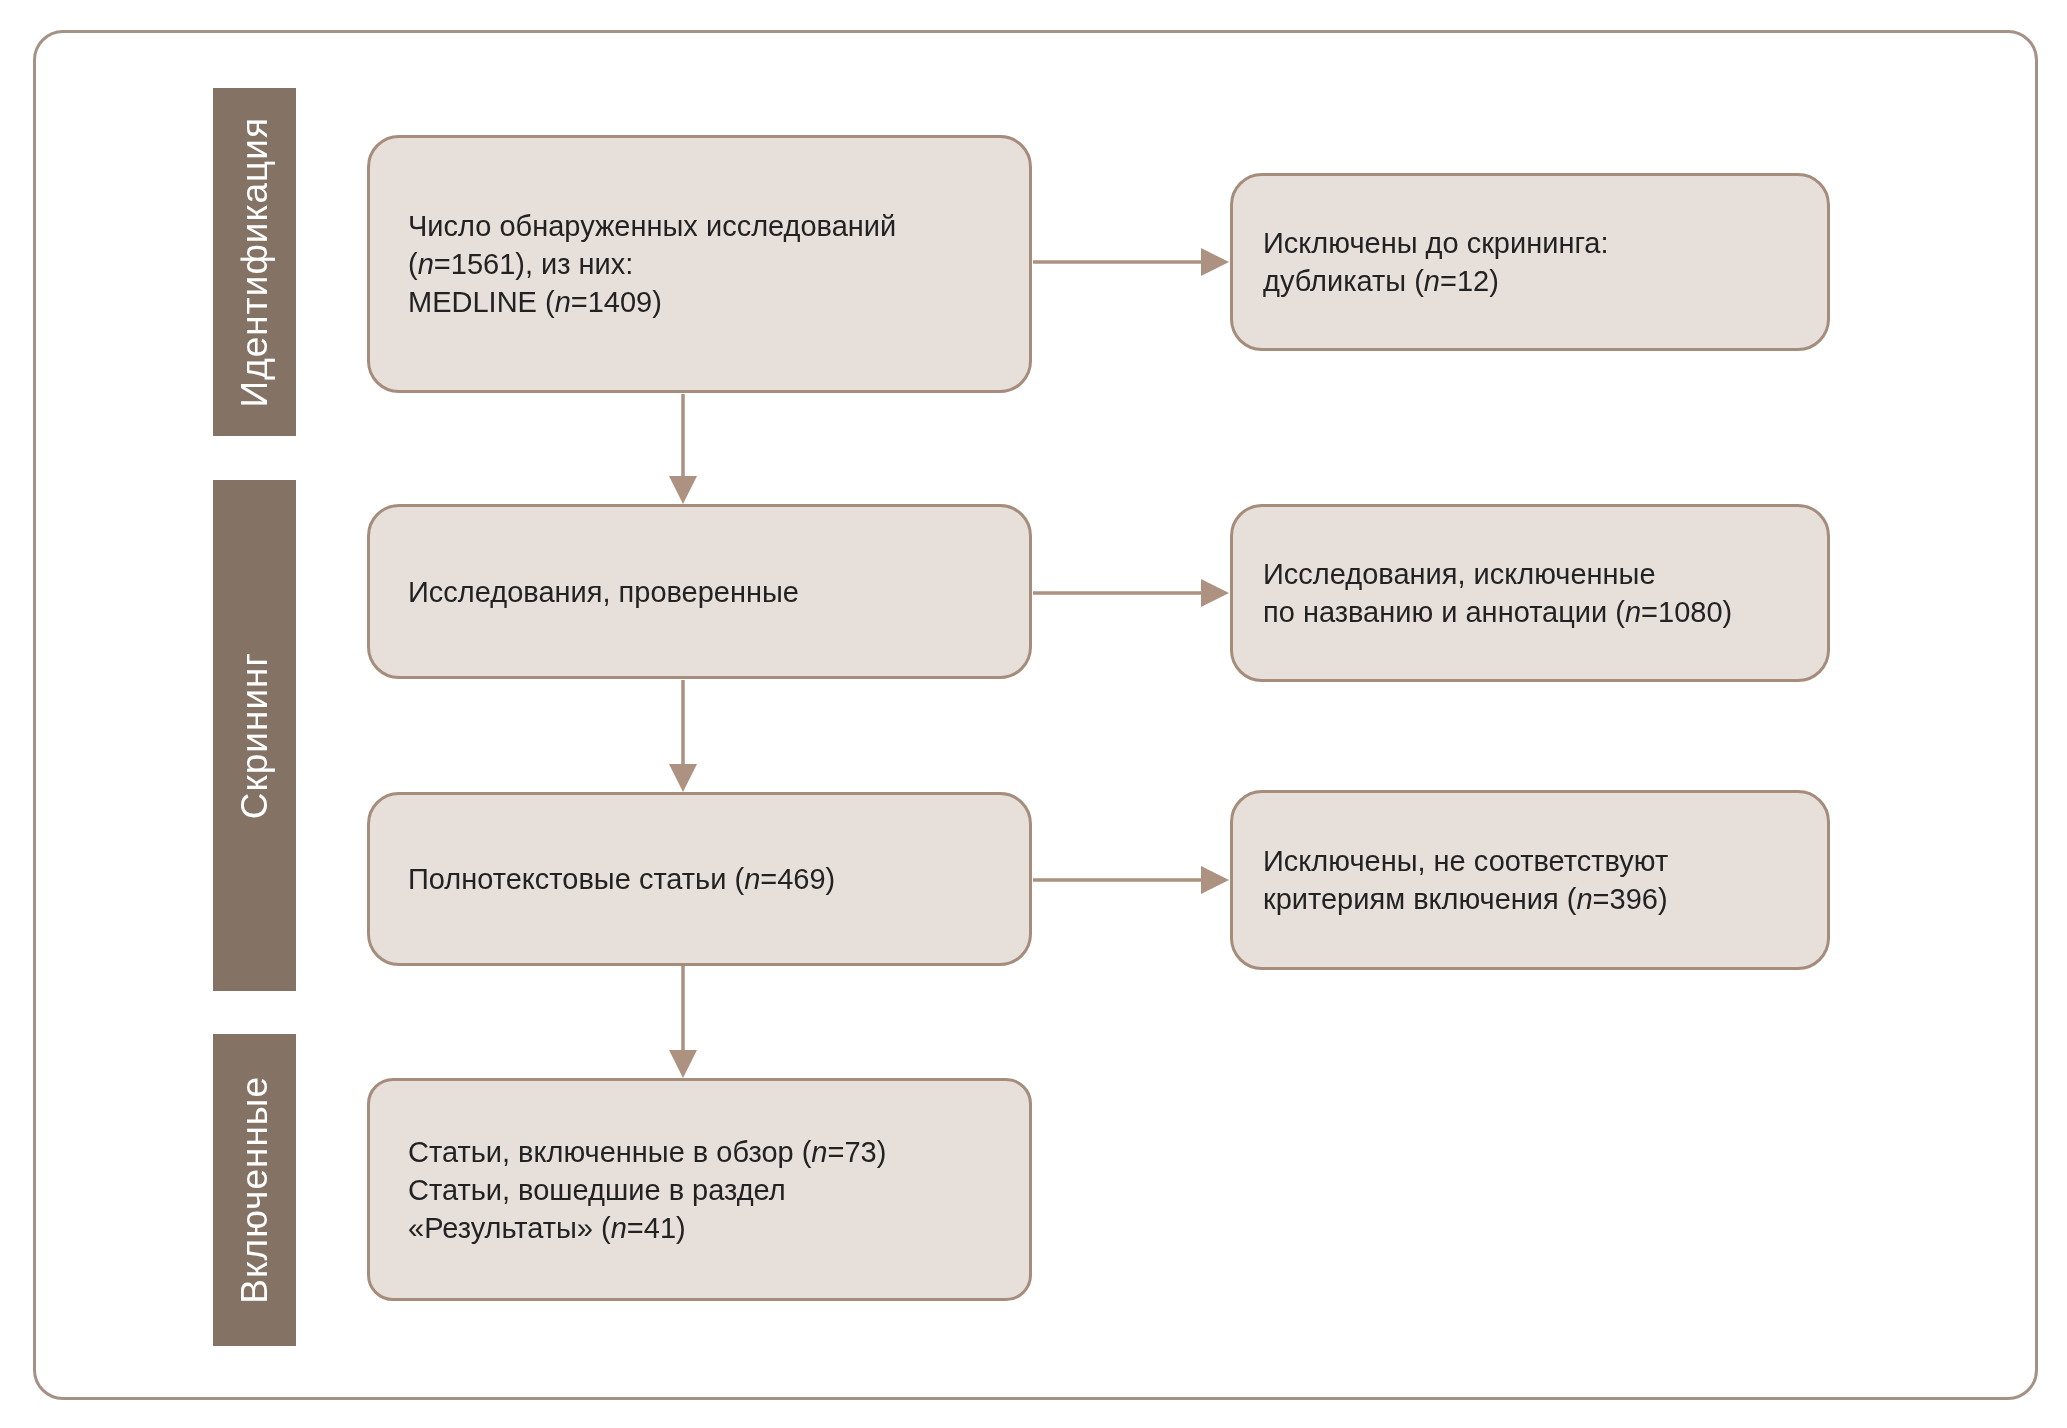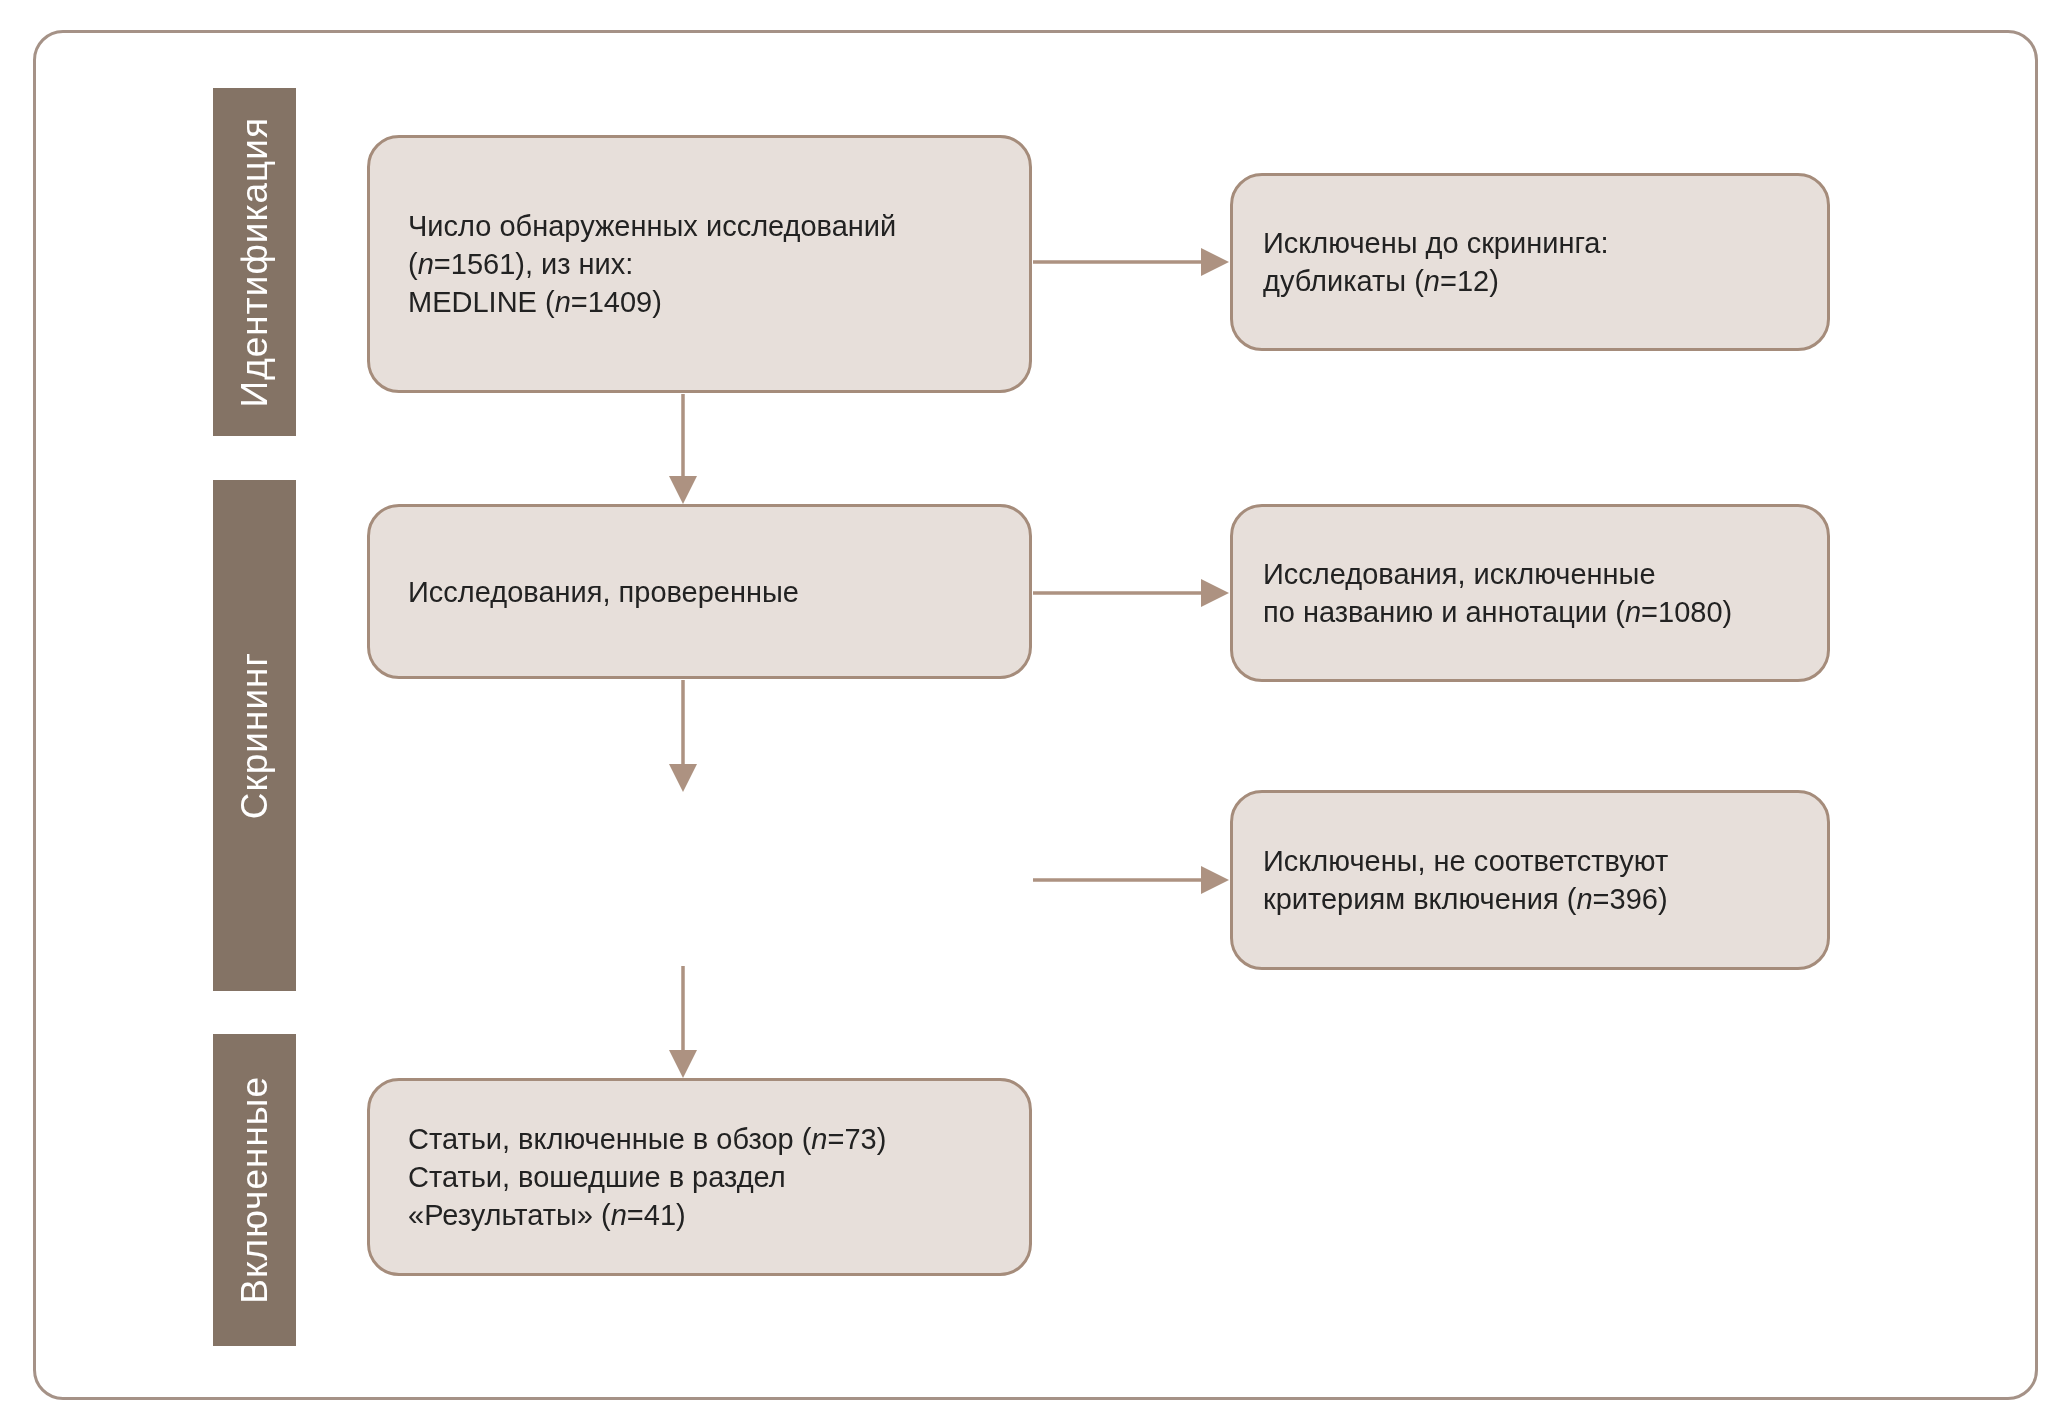--- a/index.html
+++ b/index.html
@@ -52,21 +52,21 @@
   }
   .box .lines{
     font-size:29px;
     line-height:38px;
   }
   .box.main{left:367px;width:665px;padding:0 24px 0 38px;}
   .box.side{left:1230px;width:600px;padding:0 28px 0 30px;}
   #box-identified{top:135px;height:258px;}
   #box-screened{top:504px;height:175px;}
   #box-fulltext{top:792px;height:174px;}
-  #box-included{top:1078px;height:198px;}
+  #box-included{top:1078px;height:223px;border-radius:26px;}
   #box-excl-duplicates{top:173px;height:178px;}
   #box-excl-title-abstract{top:504px;height:178px;}
   #box-excl-criteria{top:790px;height:180px;}
   .arrows{position:absolute;left:0;top:0;width:2067px;height:1428px;pointer-events:none;}
   .arrows line{stroke:var(--arrow);stroke-width:3.5;}
   .arrows polygon{fill:var(--arrow);}
   i{font-style:italic;}
 </style>
 </head>
 <body>
@@ -119,20 +119,25 @@
         <div><span>Число обнаруженных исследований</span></div>
         <div><span>(</span><i>n</i><span>=1561), из них:</span></div>
         <div><span>MEDLINE (</span><i>n</i><span>=1409)</span></div>
       </div>
   </div>
   <div class="box main" id="box-screened">
     <div class="lines">
         <div><span>Исследования, проверенные</span></div>
       </div>
   </div>
+  <div class="box main" id="box-fulltext">
+    <div class="lines">
+        <div><span>Полнотекстовые статьи (</span><i>n</i><span>=469)</span></div>
+      </div>
+  </div>
   <div class="box main" id="box-included">
     <div class="lines">
         <div><span>Статьи, включенные в обзор (</span><i>n</i><span>=73)</span></div>
         <div><span>Статьи, вошедшие в раздел</span></div>
         <div><span>«Результаты» (</span><i>n</i><span>=41)</span></div>
       </div>
   </div>
 
   <div class="box side" id="box-excl-duplicates">
     <div class="lines">

